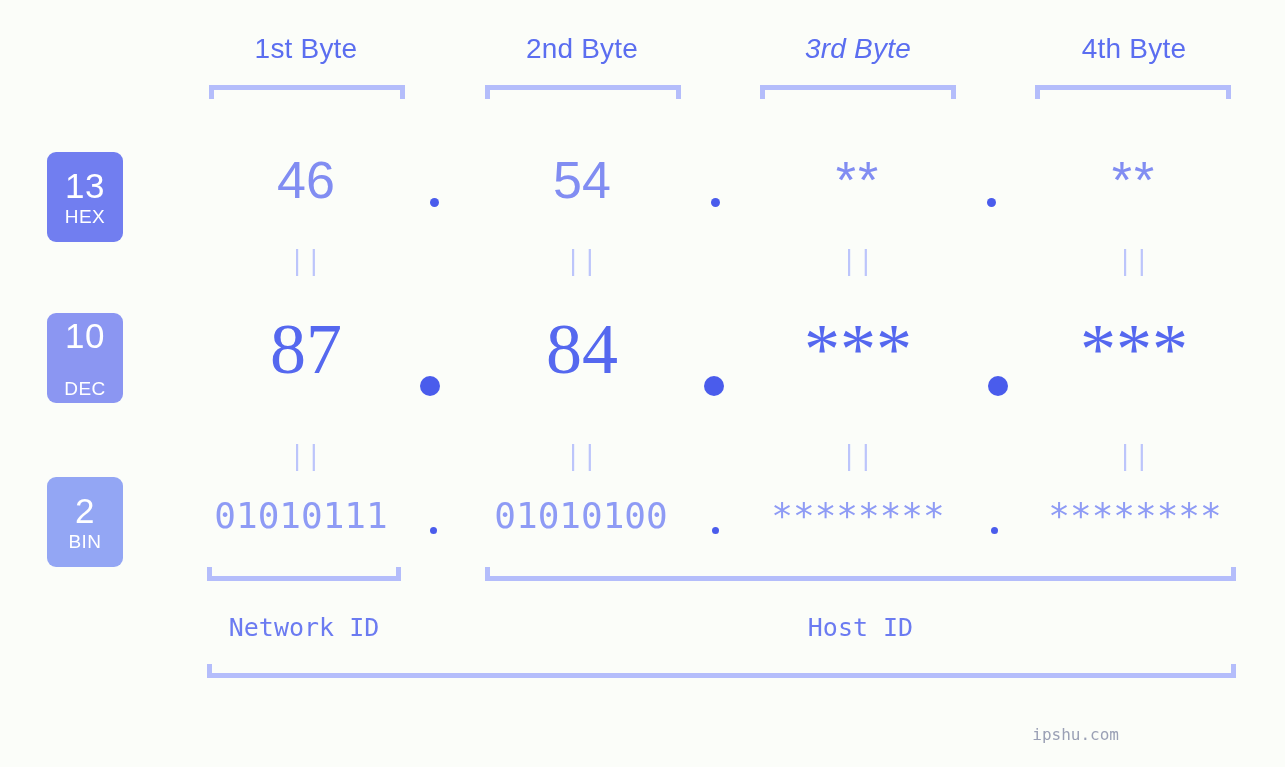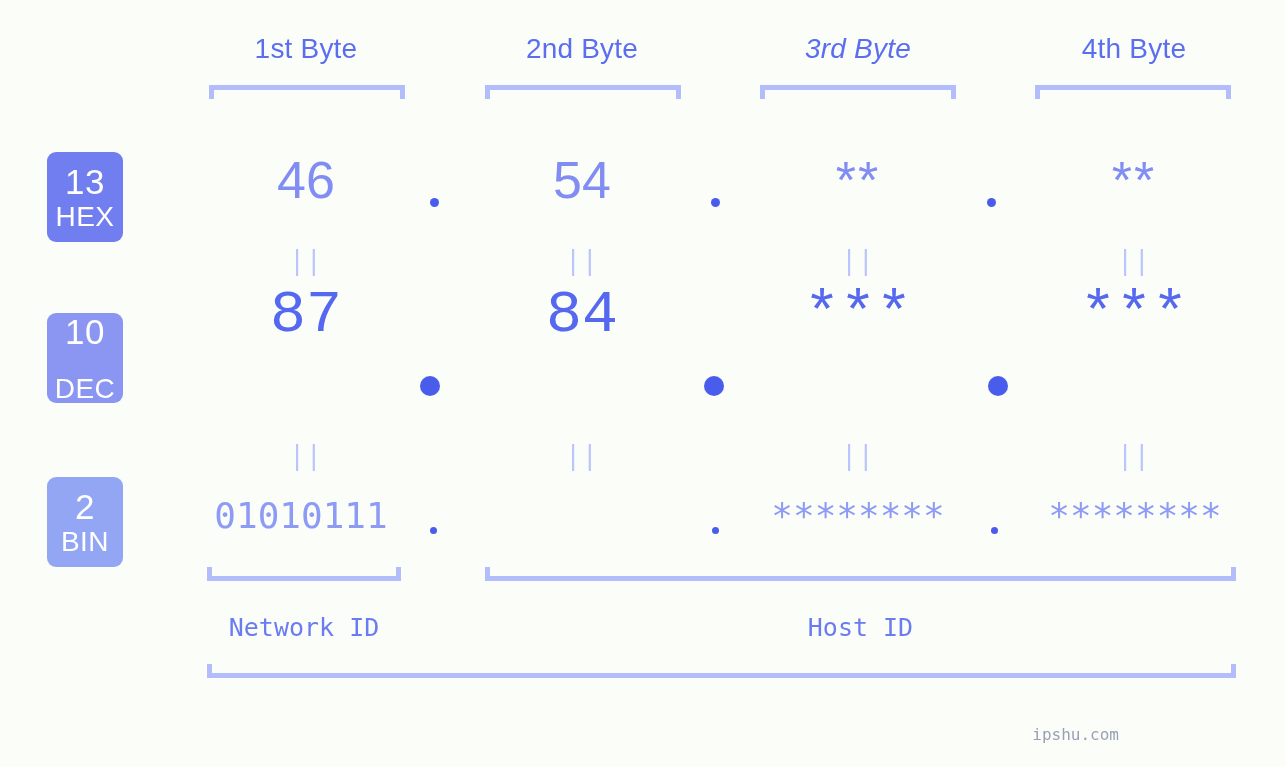--- a/index.html
+++ b/index.html
@@ -65,21 +65,21 @@
     flex-direction: column;
     align-items: center;
     justify-content: center;
   }
   .badge .num {
     font-size: 35px;
     font-weight: 400;
     letter-spacing: 0.5px;
   }
   .badge .sub {
-    font-size: 28px;
+    font-size: 19px;
     font-weight: 400;
     margin-top: 4px;
     letter-spacing: 0.5px;
   }
   #badge-hex { top: 152px; height: 90px; background: #717ef0; }
   #badge-dec { top: 313px; height: 90px; background: #8b96f2; gap: 22px; }
   #badge-bin { top: 477px; height: 90px; background: #93a6f4; }
 
   
   .cell {
@@ -97,24 +97,24 @@
     font-family: "Liberation Sans", sans-serif;
     line-height: 1.1;
   }
   .hex-val.stars {
     font-size: 52px;
     letter-spacing: 2px;
   }
 
   
   .dec-val {
-    top: 284px;
-    font-size: 60px;
+    top: 312px;
+    font-size: 72px;
     color: #5568ef;
-    font-family: Liberation Mono, monospace;
+    font-family: Liberation Serif, serif;
     font-weight: 400;
     line-height: 1.05;
   }
   .dec-val.stars { letter-spacing: 0px; }
 
   
   .bin-val {
     top: 496px;
     font-size: 36px;
     color: #8e9bf5;
@@ -223,20 +223,21 @@
   <div class="dot dot-dec" style="left:420px; top:376px;"></div>
   <div class="dot dot-dec" style="left:704px; top:376px;"></div>
   <div class="dot dot-dec" style="left:988px; top:376px;"></div>
 
   <div class="eq" style="left:176px;  top:442px;">||</div>
   <div class="eq" style="left:452px;  top:442px;">||</div>
   <div class="eq" style="left:728px;  top:442px;">||</div>
   <div class="eq" style="left:1004px; top:442px;">||</div>
 
   <div class="cell bin-val" style="left:171px;">01010111</div>
+  <div class="cell bin-val" style="left:451px;">01010100</div>
   <div class="cell bin-val" style="left:728px;">********</div>
   <div class="cell bin-val" style="left:1005px;">********</div>
 
   <div class="dot dot-bin" style="left:430px; top:527px;"></div>
   <div class="dot dot-bin" style="left:712px; top:527px;"></div>
   <div class="dot dot-bin" style="left:991px; top:527px;"></div>
 
   <div class="bracket-bottom" style="left:207px; top:567px; width:194px;"></div>
   <div class="bracket-bottom" style="left:485px; top:567px; width:751px;"></div>
 

